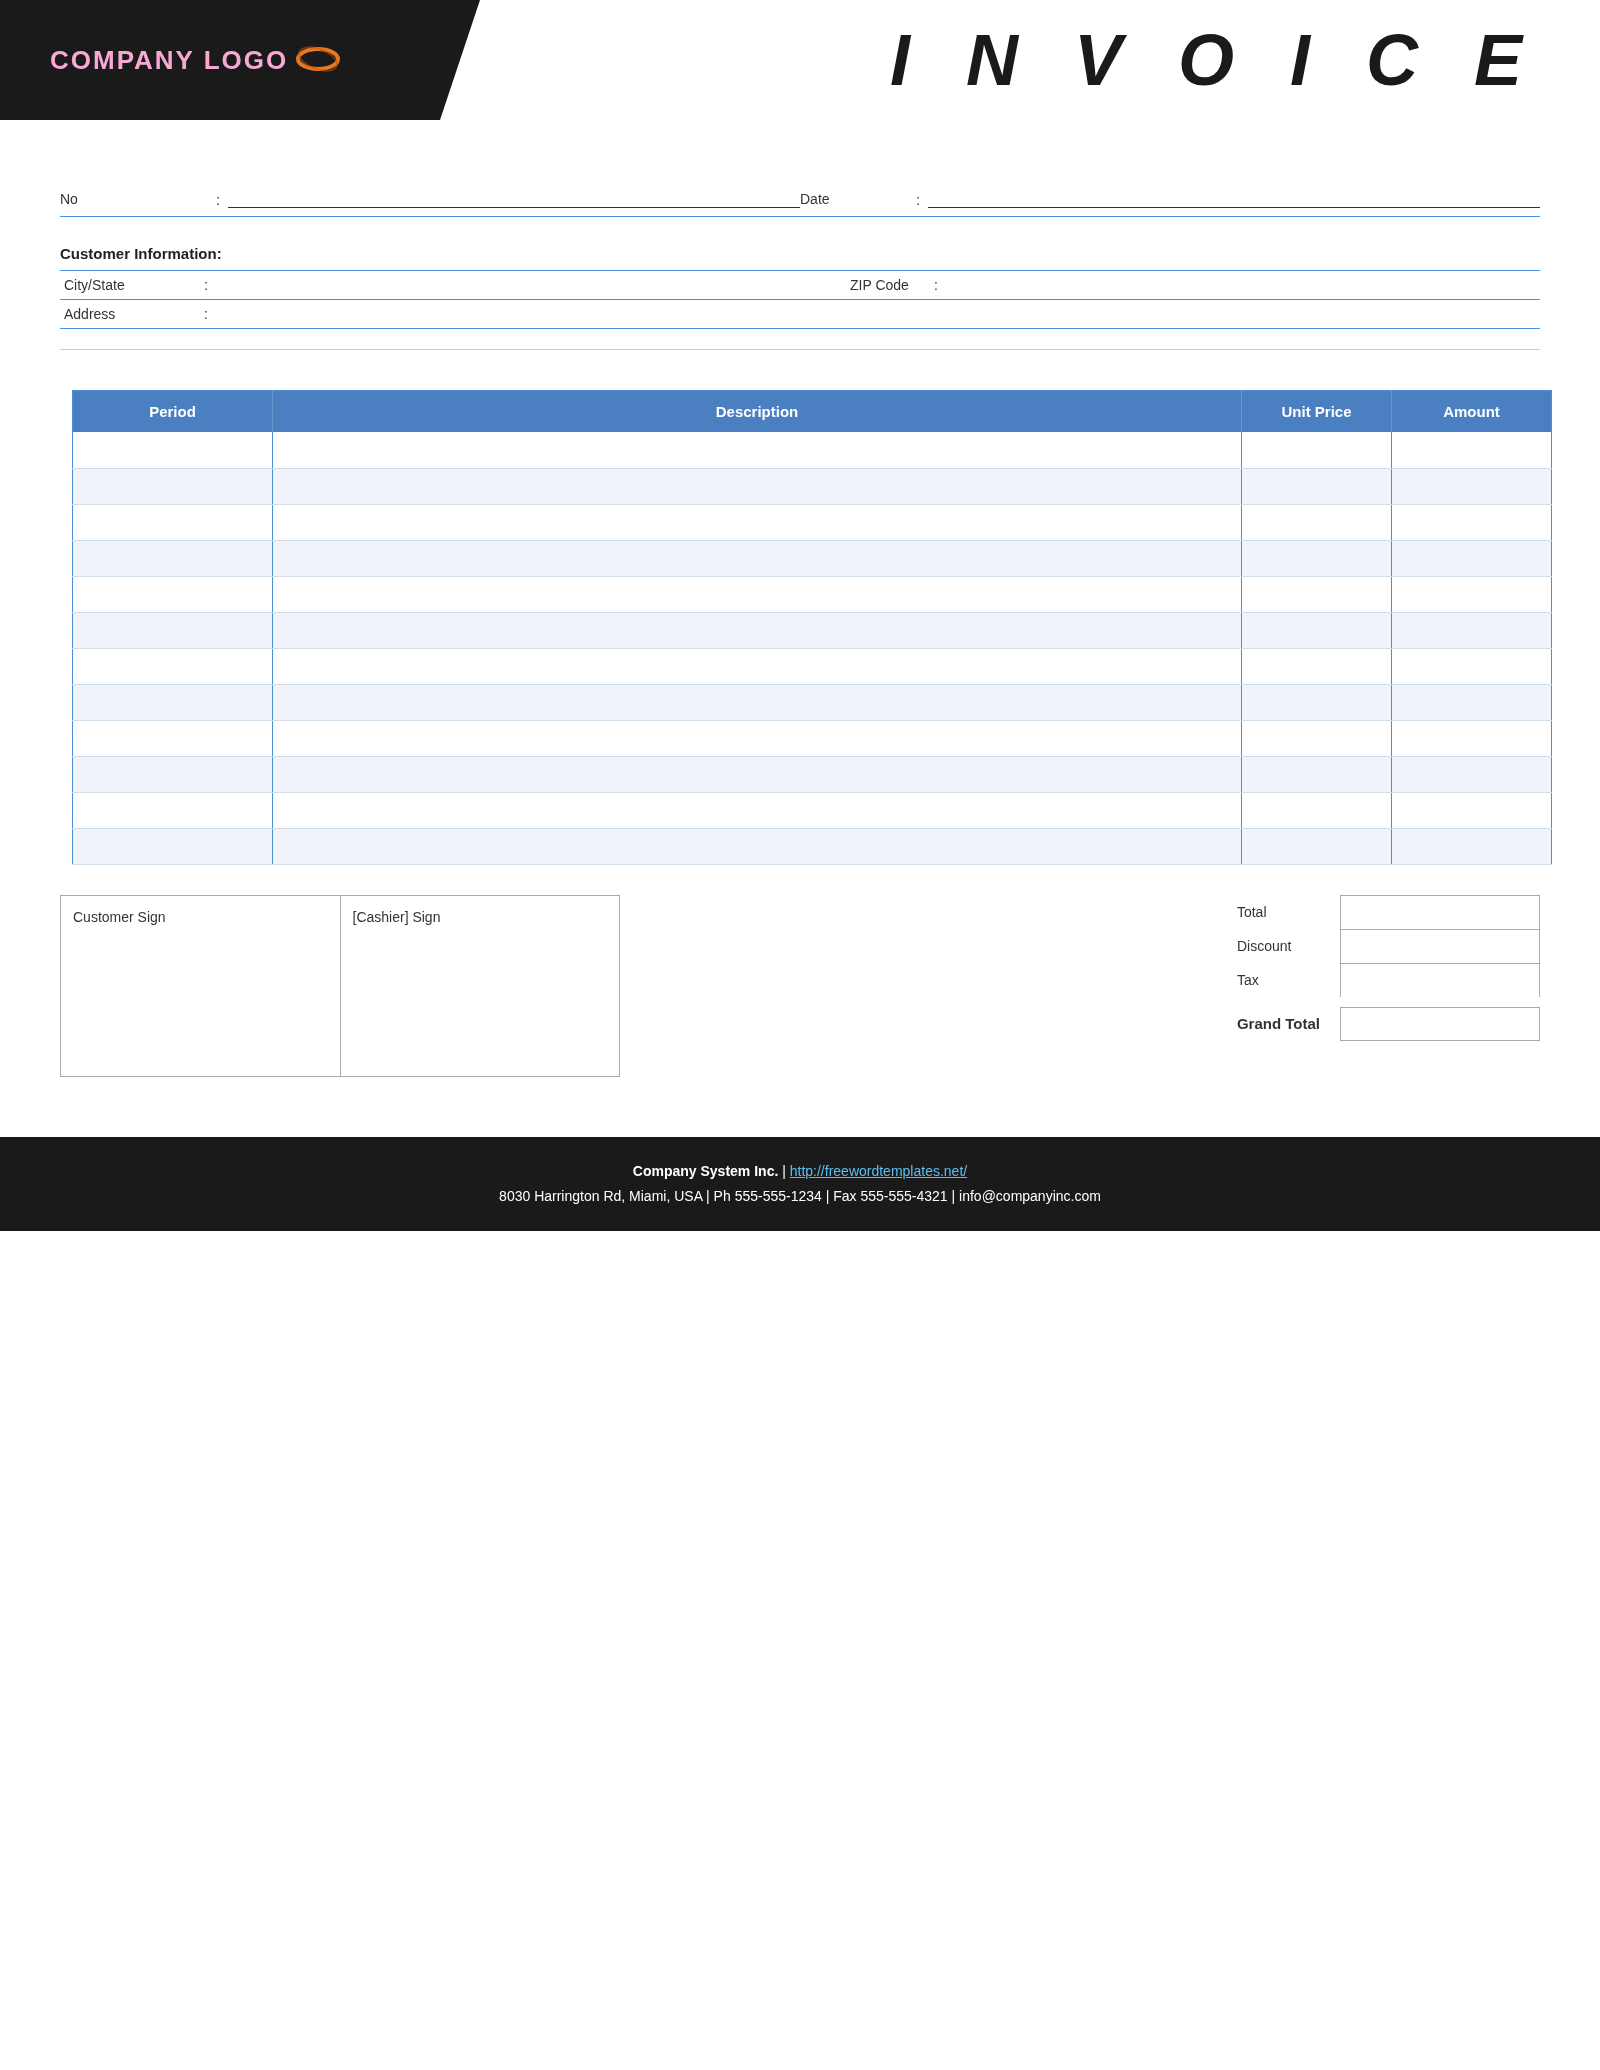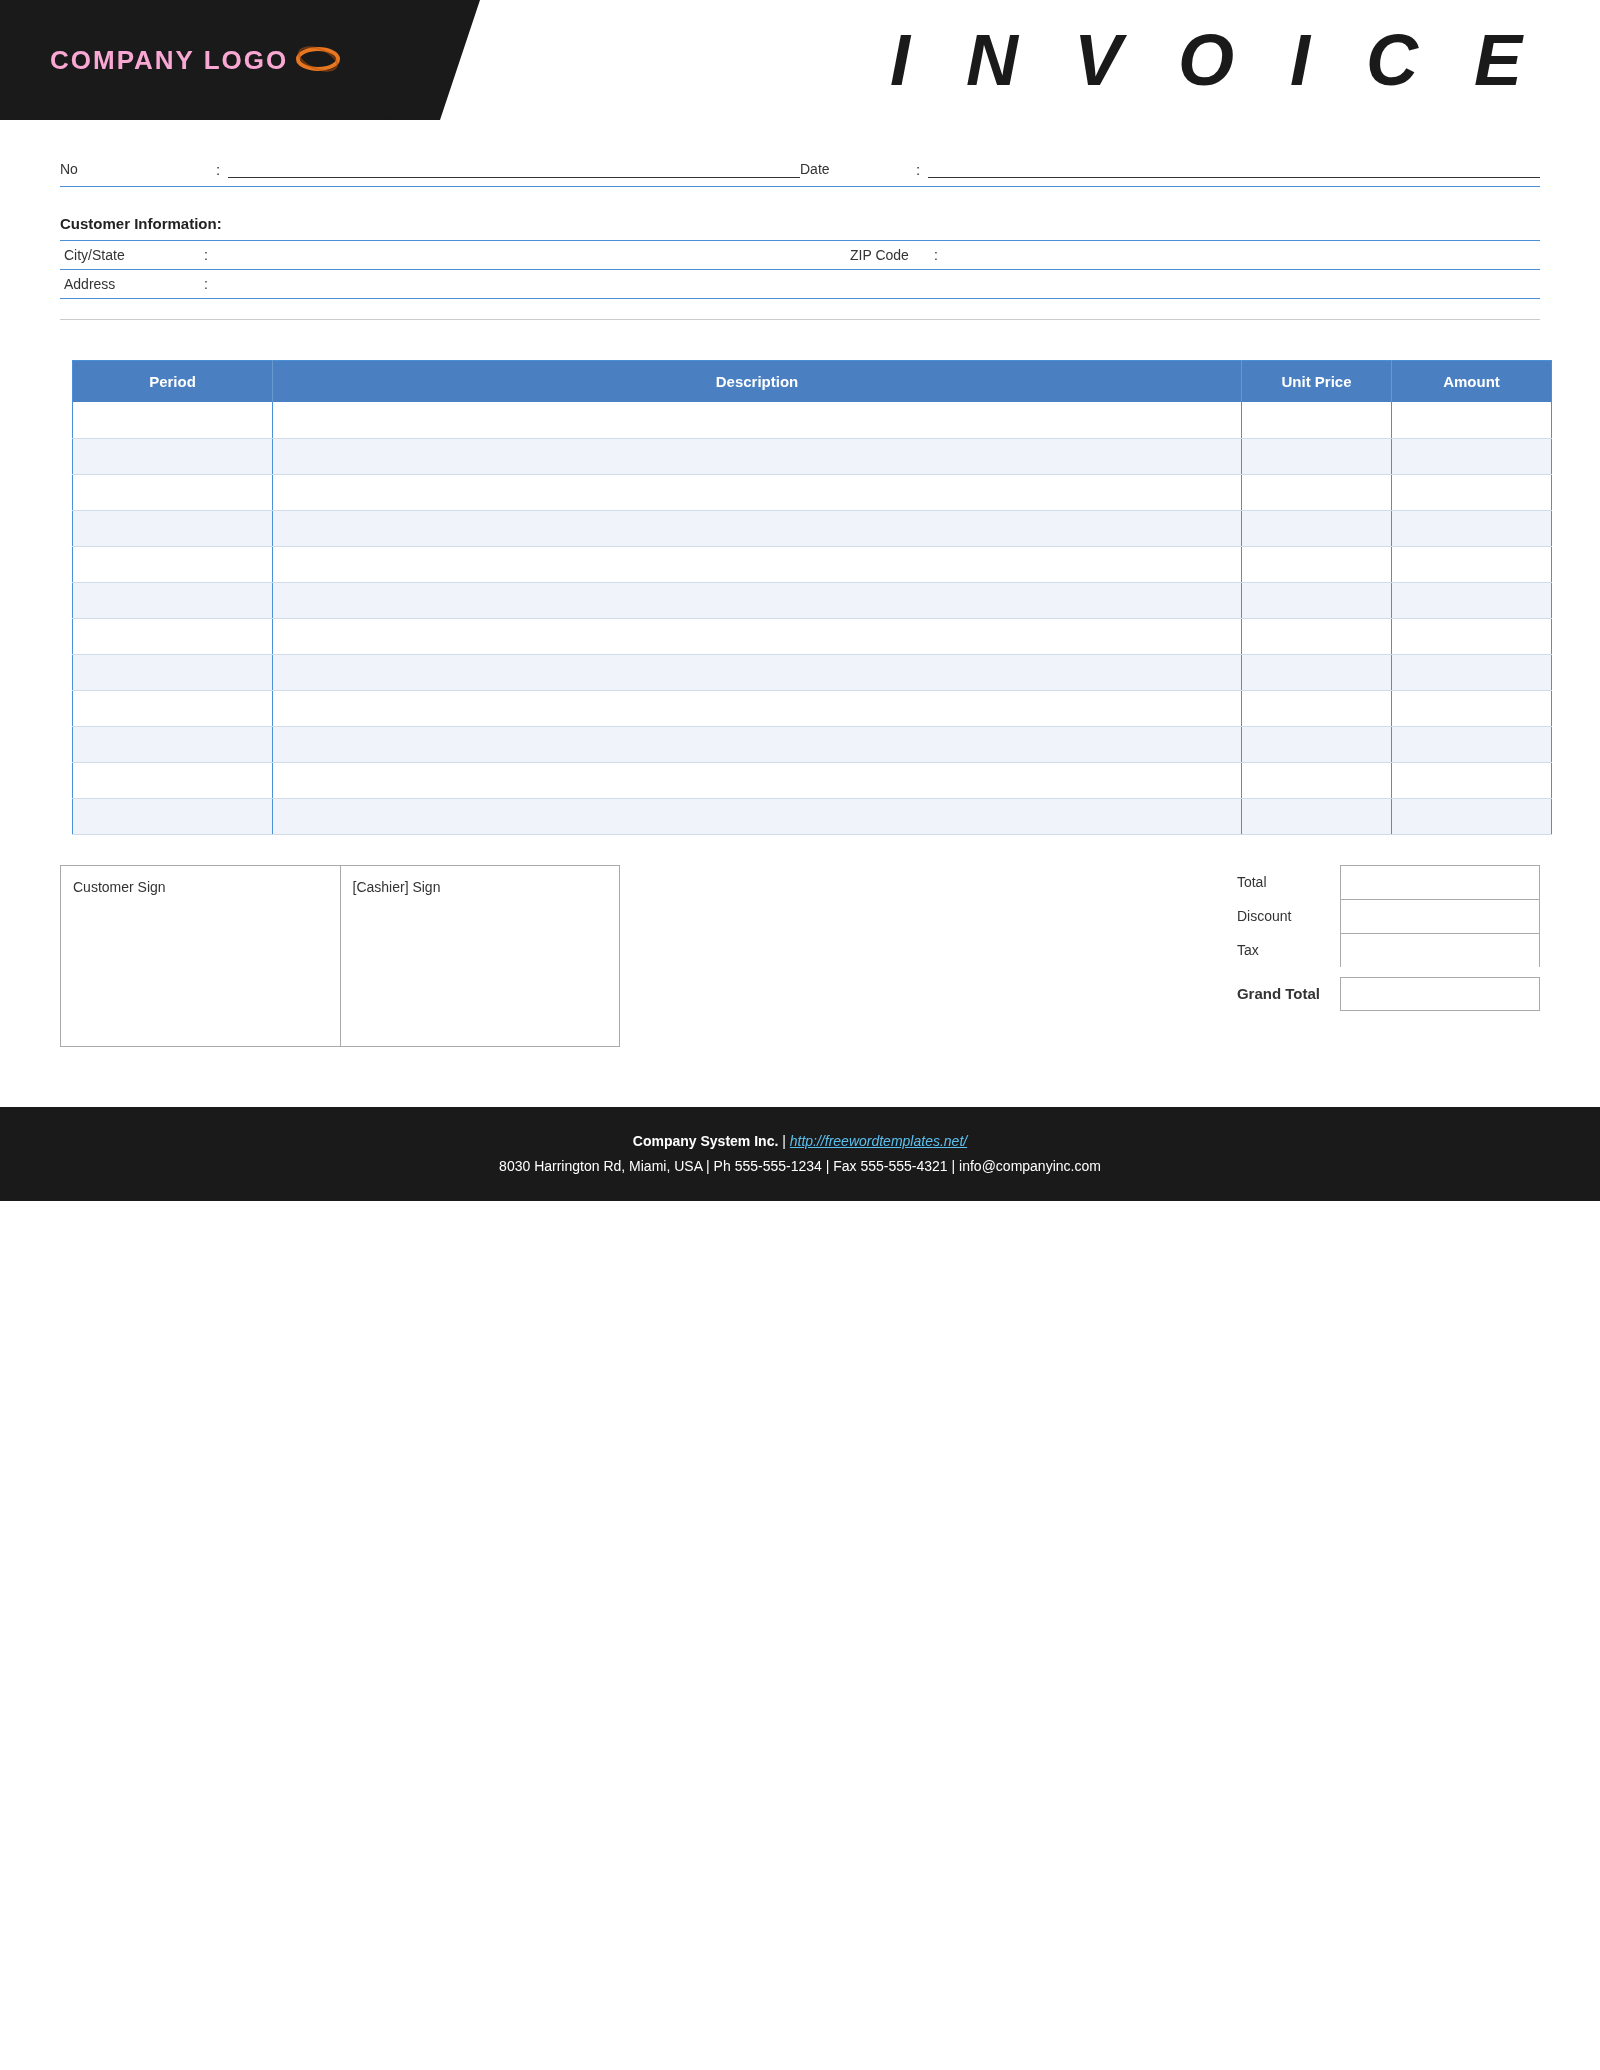--- a/index.html
+++ b/index.html
@@ -75,20 +75,21 @@
 
     
     .content {
       padding: 40px 60px 0 60px;
     }
 
     
     .top-fields {
       display: flex;
       gap: 0;
+      margin-top: 30px;
       border-bottom: 1.5px solid #4a90d9;
       padding-bottom: 8px;
     }
     .field-group {
       display: flex;
       align-items: center;
       gap: 8px;
     }
     .field-group.left {
       flex: 1;
@@ -282,21 +283,20 @@
       color: #ffffff;
       text-align: center;
       padding: 22px 20px;
       margin-top: 60px;
       font-size: 14px;
       line-height: 1.8;
     }
     .footer a {
       color: #5bc0f0;
       text-decoration: underline;
-      font-style: italic;
     }
     .footer strong {
       font-weight: bold;
     }
 
     
     .section-separator {
       border: none;
       border-top: 1.5px solid #cccccc;
       margin: 20px 0 0 0;

